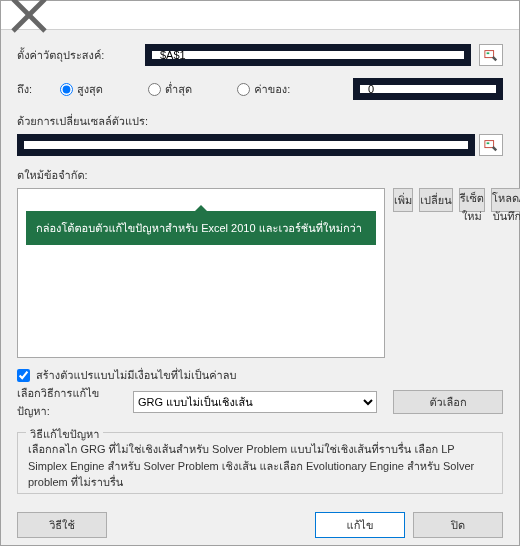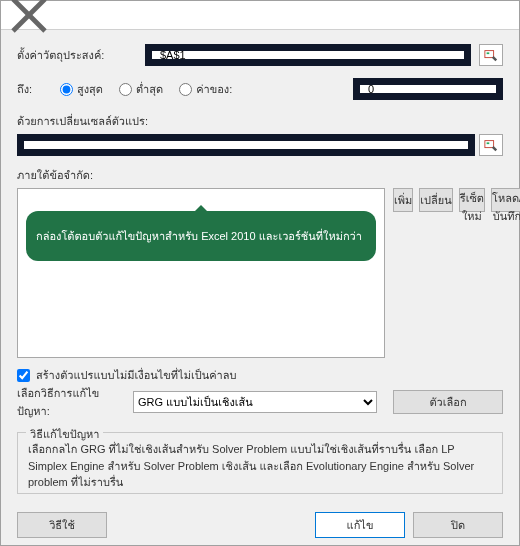--- a/index.html
+++ b/index.html
@@ -17,38 +17,38 @@
 .ref-btn svg { width: 14px; height: 14px; }
 .radio-wrap { display: flex; align-items: center; gap: 4px; cursor: pointer; }
 .radio-wrap input { margin: 0; }
 .value-input { width: 150px; }
 .full-row { display: flex; flex-direction: column; gap: 4px; margin-bottom: 10px; }
 .full-inp-row { display: flex; gap: 4px; }
 .constraints-area { display: flex; gap: 8px; margin-bottom: 8px; }
 .constraints-box { flex: 1; height: 170px; border: 1px solid #a8a8a8; background: #fff; position: relative; }
 .side-btns { width: 110px; display: flex; flex-direction: row; gap: 6px; }
 .btn { height: 24px; border: 1px solid #adadad; background: #e1e1e1; font-size: 11px; cursor: pointer; font-family: inherit; color: #333; }
-.tooltip { position: absolute; top: 22px; left: 8px; right: 8px; background: #217346; color: #fff; padding: 16px 10px; font-size: 11px; border-radius: 12px; }
+.tooltip { position: absolute; top: 22px; left: 8px; right: 8px; background: #217346; color: #fff; padding: 8px 10px; font-size: 11px; border-radius: 0; }
 .tooltip::before { content: ""; position: absolute; top: -6px; left: 50%; margin-left: -6px; border-left: 6px solid transparent; border-right: 6px solid transparent; border-bottom: 6px solid #217346; }
 .chk-row { display: flex; align-items: center; gap: 6px; }
 .chk-row input { margin: 0; }
 .method-row { display: flex; align-items: center; gap: 16px; margin-bottom: 12px; }
 .method-label { width: 100px; }
 .method-select { flex: 1; height: 22px; border: 1px solid #a8a8a8; background: #fff; font-size: 11px; font-family: inherit; }
 .options-btn { width: 110px; }
 .group-box { border: 1px solid #c8c8c8; padding: 8px 10px 2px 10px; position: relative; margin-bottom: 14px; }
 .group-title { position: absolute; top: -8px; left: 8px; background: #f0f0f0; padding: 0 4px; font-size: 11px; }
 .group-text { font-size: 11px; line-height: 1.5; color: #333; }
 .footer { display: flex; gap: 8px; padding-top: 4px; }
 .footer-spacer { flex: 1; }
 .footer .btn { width: 90px; height: 26px; }
 .btn.primary { border: 1px solid #0078d7; background: #fff; }
 .objective-label { width: 120px; }
 .to-label { width: 35px; }
-.radios { display: flex; gap: 16px; flex: 1; align-items: center; }
+.radios { display: flex; gap: 45px; flex: 1; align-items: center; }
 </style>
 </head>
 <body>
 
 <div class="window">
   <div class="titlebar">
     <div class="close-btn">
       <svg viewBox="0 0 10 10">
           <line x1="1" y1="1" x2="9" y2="9" stroke="#666" stroke-width="1.2"></line>
           <line x1="9" y1="1" x2="1" y2="9" stroke="#666" stroke-width="1.2"></line>
@@ -96,21 +96,21 @@
         <div class="ref-btn">
           <svg viewBox="0 0 16 16">
             <rect x="1" y="3" width="10" height="8" fill="none" stroke="#c0392b" stroke-width="1"></rect>
             <rect x="3" y="5" width="3" height="2" fill="#27ae60"></rect>
             <path d="M11 9 L15 13 L13 15 L9 11 Z" fill="#555"></path>
           </svg>
         </div>
       </div>
     </div>
 
-    <span class="label" style="margin-bottom:4px;display:block">ภายใต้ข้อจำกัด:</span>
+    <span class="label" style="margin-bottom:4px;display:block">ตใหม้ข้อจำกัด:</span>
     <div class="constraints-area">
       <div class="constraints-box">
         <div class="tooltip">
           <span>กล่องโต้ตอบตัวแก้ไขปัญหาสำหรับ Excel 2010 และเวอร์ชันที่ใหม่กว่า</span>
         </div>
       </div>
       <div class="side-btns">
         <button class="btn">เพิ่ม</button>
         <button class="btn">เปลี่ยน</button>
         <button class="btn">รีเซ็ตใหม่</button>

